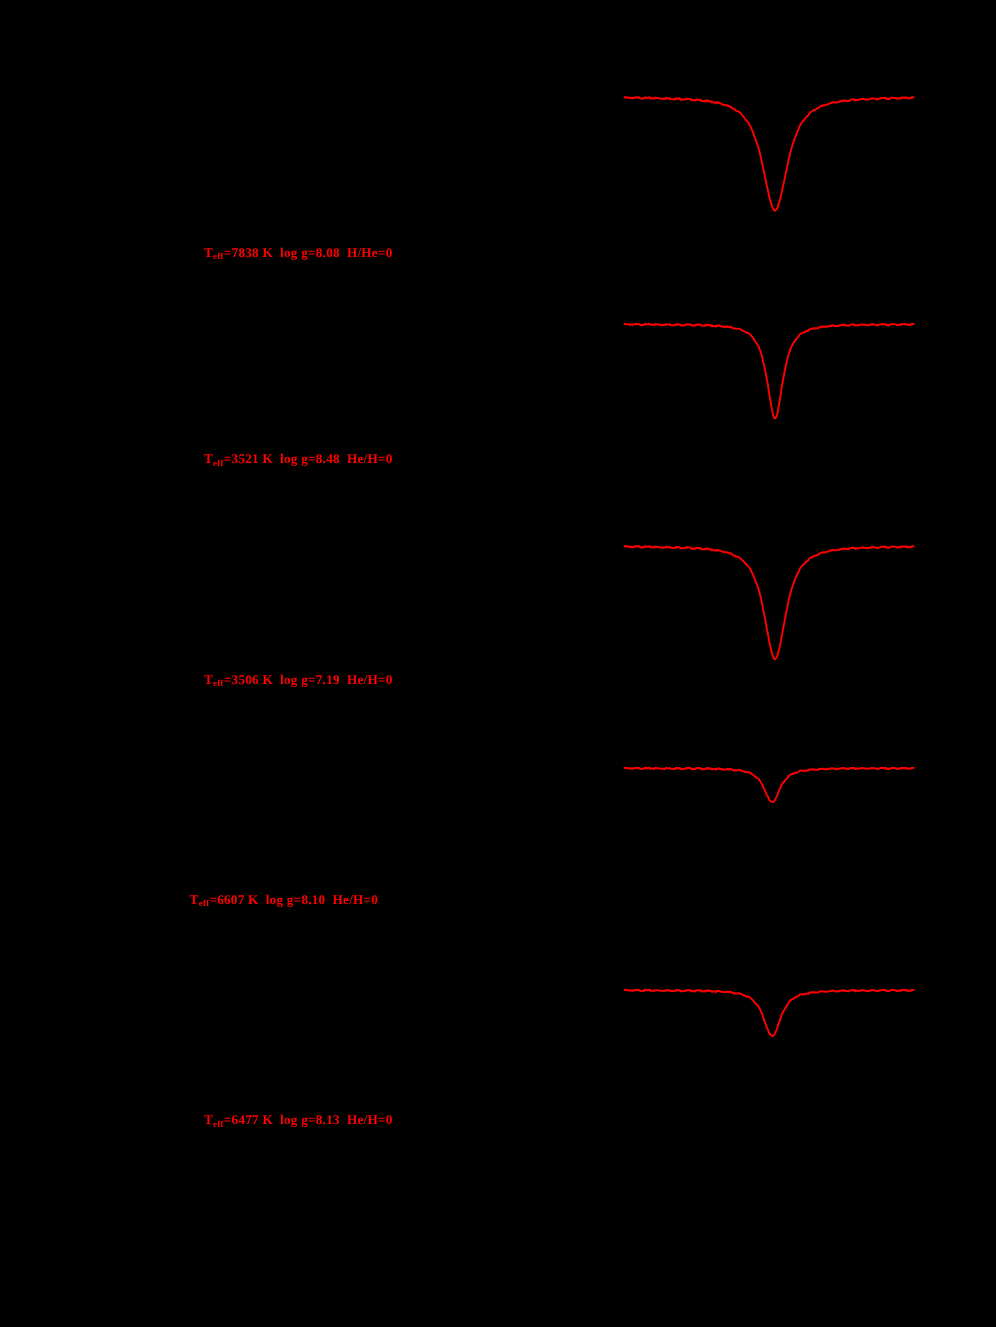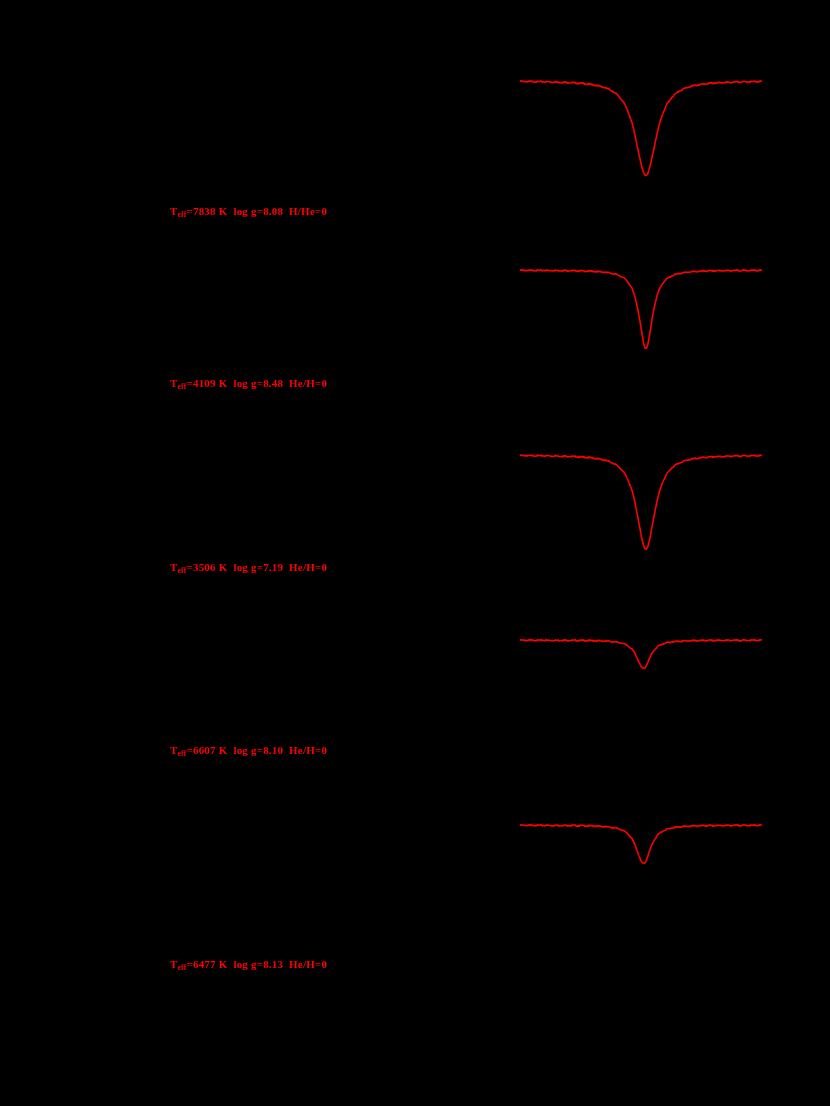--- a/index.html
+++ b/index.html
@@ -54,43 +54,43 @@
   <div class="label" style="left:170px; top:205px;">
     <span>T</span><sub>eff</sub><span>=7838 K</span>&nbsp;&nbsp;<span>log g=8.08</span>&nbsp;&nbsp;<span>H/He=0</span>
   </div>
 
   <div class="panel" style="top:250px; height:160px;">
     <svg class="spectrum-svg" width="830" height="160" viewBox="0 0 830 160">
       <path id="curve1" fill="none" stroke="#ff0000" stroke-width="1.6" d="M520.00 20.35 L520.58 19.83 L521.15 20.32 L521.73 20.04 L522.30 20.14 L522.88 20.10 L523.46 20.00 L524.03 20.27 L524.61 20.75 L525.19 20.63 L525.76 20.38 L526.34 20.47 L526.91 20.84 L527.49 20.38 L528.07 20.48 L528.64 20.13 L529.22 19.85 L529.80 20.13 L530.37 20.02 L530.95 20.20 L531.52 19.96 L532.10 20.07 L532.68 20.02 L533.25 20.72 L533.83 20.89 L534.40 20.78 L534.98 20.69 L535.56 20.97 L536.13 20.88 L536.71 20.74 L537.29 19.85 L537.86 20.00 L538.44 20.25 L539.01 20.18 L539.59 20.31 L540.17 20.10 L540.74 19.87 L541.32 19.91 L541.90 20.73 L542.47 20.57 L543.05 20.67 L543.62 20.48 L544.20 20.76 L544.78 20.89 L545.35 20.63 L545.93 20.00 L546.50 20.30 L547.08 20.17 L547.66 20.39 L548.23 20.41 L548.81 20.30 L549.39 20.41 L549.96 20.59 L550.54 20.74 L551.11 20.83 L551.69 20.57 L552.27 20.80 L552.84 20.94 L553.42 20.90 L554.00 20.98 L554.57 20.42 L555.15 20.47 L555.72 20.07 L556.30 20.52 L556.88 20.49 L557.45 20.50 L558.03 20.21 L558.60 20.98 L559.18 20.91 L559.76 20.94 L560.33 20.93 L560.91 20.85 L561.49 21.05 L562.06 21.14 L562.64 21.05 L563.21 20.26 L563.79 20.52 L564.37 20.22 L564.94 20.52 L565.52 20.60 L566.10 20.22 L566.67 20.40 L567.25 21.17 L567.82 21.07 L568.40 21.18 L568.98 21.03 L569.55 20.98 L570.13 21.06 L570.70 21.02 L571.28 20.75 L571.86 20.26 L572.43 20.65 L573.01 20.44 L573.59 20.33 L574.16 20.32 L574.74 20.35 L575.31 20.26 L575.89 21.28 L576.47 21.34 L577.04 21.11 L577.62 21.25 L578.20 20.88 L578.77 21.38 L579.35 21.35 L579.92 20.60 L580.50 20.39 L581.08 20.72 L581.65 20.60 L582.23 20.54 L582.80 20.43 L583.38 20.86 L583.96 20.63 L584.53 21.55 L585.11 21.58 L585.69 21.34 L586.26 21.38 L586.84 21.39 L587.41 21.16 L587.99 21.47 L588.57 20.59 L589.14 21.03 L589.72 20.77 L590.30 20.67 L590.87 21.19 L591.45 21.28 L592.02 20.89 L592.60 21.16 L593.18 21.81 L593.75 21.43 L594.33 21.84 L594.90 21.78 L595.48 21.60 L596.06 21.66 L596.63 22.12 L597.21 21.28 L597.79 21.18 L598.36 21.60 L598.94 21.27 L599.51 21.30 L600.09 21.70 L600.67 21.61 L601.24 22.04 L601.82 22.10 L602.40 22.10 L602.97 22.60 L603.55 22.29 L604.12 22.29 L604.70 22.30 L605.28 22.55 L605.85 22.13 L606.43 21.96 L607.00 22.54 L607.58 22.58 L608.16 22.31 L608.73 22.51 L609.31 22.39 L609.89 23.02 L610.46 23.37 L611.04 23.63 L611.61 23.70 L612.19 23.49 L612.77 23.82 L613.34 24.22 L613.92 24.11 L614.50 23.88 L615.07 23.88 L615.65 23.89 L616.22 24.05 L616.80 24.38 L617.38 24.48 L617.95 25.06 L618.53 25.45 L619.10 25.60 L619.68 25.89 L620.26 26.32 L620.83 26.53 L621.41 27.09 L621.99 27.30 L622.56 27.31 L623.14 27.47 L623.71 27.51 L624.29 28.22 L624.87 28.55 L625.44 28.97 L626.02 29.97 L626.60 30.49 L627.17 31.21 L627.75 31.98 L628.32 32.86 L628.90 33.82 L629.48 34.40 L630.05 35.56 L630.63 36.34 L631.20 37.13 L631.78 37.82 L632.36 39.31 L632.93 40.90 L633.51 42.15 L634.09 44.19 L634.66 45.84 L635.24 47.77 L635.81 50.73 L636.39 52.88 L636.97 55.52 L637.54 57.98 L638.12 61.07 L638.70 64.43 L639.27 67.41 L639.85 70.29 L640.42 74.21 L641.00 77.97 L641.58 81.66 L642.15 84.87 L642.73 88.23 L643.30 91.36 L643.88 94.12 L644.46 96.26 L645.03 98.12 L645.61 98.34 L646.19 98.56 L646.76 97.61 L647.34 96.20 L647.91 94.19 L648.49 90.70 L649.07 87.76 L649.64 84.36 L650.22 81.01 L650.80 77.10 L651.37 73.25 L651.95 69.90 L652.52 66.18 L653.10 63.62 L653.68 60.41 L654.25 57.69 L654.83 55.01 L655.40 52.35 L655.98 50.25 L656.56 48.02 L657.13 45.37 L657.71 43.71 L658.29 41.91 L658.86 40.38 L659.44 39.12 L660.01 38.06 L660.59 36.76 L661.17 36.26 L661.74 35.05 L662.32 34.03 L662.90 33.43 L663.47 32.63 L664.05 31.82 L664.62 31.42 L665.20 30.62 L665.78 29.84 L666.35 28.78 L666.93 28.31 L667.50 27.91 L668.08 27.78 L668.66 27.48 L669.23 27.04 L669.81 27.10 L670.39 27.12 L670.96 26.49 L671.54 26.00 L672.11 25.77 L672.69 25.77 L673.27 25.80 L673.84 25.45 L674.42 24.47 L675.00 24.27 L675.57 24.21 L676.15 24.13 L676.72 23.80 L677.30 23.79 L677.88 23.52 L678.45 23.96 L679.03 23.85 L679.60 23.52 L680.18 23.62 L680.76 23.61 L681.33 23.43 L681.91 23.47 L682.49 22.68 L683.06 22.63 L683.64 22.49 L684.21 22.12 L684.79 22.23 L685.37 22.27 L685.94 22.25 L686.52 22.10 L687.10 22.43 L687.67 22.46 L688.25 22.18 L688.82 22.22 L689.40 22.26 L689.98 22.35 L690.55 21.91 L691.13 21.84 L691.70 21.64 L692.28 21.26 L692.86 21.63 L693.43 21.50 L694.01 21.13 L694.59 21.33 L695.16 21.23 L695.74 21.69 L696.31 21.93 L696.89 21.83 L697.47 21.57 L698.04 21.42 L698.62 21.67 L699.20 21.54 L699.77 21.06 L700.35 21.07 L700.92 20.89 L701.50 20.68 L702.08 21.14 L702.65 21.10 L703.23 20.65 L703.80 20.61 L704.38 21.21 L704.96 21.13 L705.53 21.19 L706.11 21.42 L706.69 21.26 L707.26 21.39 L707.84 21.15 L708.41 20.57 L708.99 20.59 L709.57 20.48 L710.14 20.42 L710.72 20.69 L711.30 20.46 L711.87 20.39 L712.45 21.26 L713.02 20.88 L713.60 21.22 L714.18 20.84 L714.75 21.07 L715.33 20.87 L715.90 20.87 L716.48 20.94 L717.06 20.60 L717.63 20.28 L718.21 20.49 L718.79 20.44 L719.36 20.42 L719.94 20.61 L720.51 20.57 L721.09 20.90 L721.67 20.87 L722.24 21.00 L722.82 20.80 L723.40 21.02 L723.97 21.02 L724.55 20.97 L725.12 20.71 L725.70 20.21 L726.28 20.51 L726.85 20.40 L727.43 20.40 L728.00 20.12 L728.58 20.32 L729.16 20.53 L729.73 20.70 L730.31 21.07 L730.89 20.85 L731.46 21.06 L732.04 20.62 L732.61 20.69 L733.19 20.58 L733.77 20.33 L734.34 20.03 L734.92 20.19 L735.50 20.36 L736.07 20.01 L736.65 20.29 L737.22 20.28 L737.80 20.01 L738.38 20.81 L738.95 20.54 L739.53 21.05 L740.10 21.04 L740.68 20.89 L741.26 20.98 L741.83 20.59 L742.41 20.31 L742.99 19.92 L743.56 20.10 L744.14 20.00 L744.71 20.16 L745.29 20.34 L745.87 20.33 L746.44 20.33 L747.02 20.88 L747.60 20.91 L748.17 20.64 L748.75 20.70 L749.32 20.54 L749.90 20.58 L750.48 20.92 L751.05 20.01 L751.63 20.10 L752.20 20.07 L752.78 20.16 L753.36 20.08 L753.93 20.40 L754.51 19.97 L755.09 19.92 L755.66 20.73 L756.24 20.76 L756.81 20.86 L757.39 20.54 L757.97 20.47 L758.54 20.80 L759.12 20.60 L759.70 19.89 L760.27 19.95 L760.85 20.09 L761.42 20.02 L762.00 20.18"></path>
     </svg>
   </div>
   <div class="label" style="left:170px; top:377px;">
-    <span>T</span><sub>eff</sub><span>=4109 K</span>&nbsp;&nbsp;<span>log g=8.48</span>&nbsp;&nbsp;<span>He/H=0</span>
+    <span>T</span><sub>eff</sub><span>=3521 K</span>&nbsp;&nbsp;<span>log g=8.48</span>&nbsp;&nbsp;<span>He/H=0</span>
   </div>
 
   <div class="panel" style="top:435px; height:160px;">
     <svg class="spectrum-svg" width="830" height="160" viewBox="0 0 830 160">
       <path id="curve2" fill="none" stroke="#ff0000" stroke-width="1.6" d="M520.00 20.57 L520.58 20.05 L521.15 20.55 L521.73 20.27 L522.30 20.37 L522.88 20.33 L523.46 20.24 L524.03 20.51 L524.61 20.99 L525.19 20.87 L525.76 20.63 L526.34 20.72 L526.91 21.09 L527.49 20.63 L528.07 20.74 L528.64 20.39 L529.22 20.12 L529.80 20.40 L530.37 20.29 L530.95 20.48 L531.52 20.23 L532.10 20.36 L532.68 20.30 L533.25 21.01 L533.83 21.18 L534.40 21.08 L534.98 20.99 L535.56 21.28 L536.13 21.19 L536.71 21.05 L537.29 20.17 L537.86 20.32 L538.44 20.58 L539.01 20.51 L539.59 20.64 L540.17 20.44 L540.74 20.21 L541.32 20.25 L541.90 21.09 L542.47 20.92 L543.05 21.03 L543.62 20.85 L544.20 21.13 L544.78 21.27 L545.35 21.01 L545.93 20.39 L546.50 20.69 L547.08 20.57 L547.66 20.79 L548.23 20.82 L548.81 20.72 L549.39 20.83 L549.96 21.02 L550.54 21.17 L551.11 21.27 L551.69 21.01 L552.27 21.25 L552.84 21.40 L553.42 21.37 L554.00 21.46 L554.57 20.90 L555.15 20.96 L555.72 20.56 L556.30 21.03 L556.88 21.00 L557.45 21.02 L558.03 20.74 L558.60 21.52 L559.18 21.45 L559.76 21.50 L560.33 21.49 L560.91 21.43 L561.49 21.63 L562.06 21.73 L562.64 21.66 L563.21 20.87 L563.79 21.14 L564.37 20.85 L564.94 21.16 L565.52 21.26 L566.10 20.88 L566.67 21.08 L567.25 21.86 L567.82 21.77 L568.40 21.90 L568.98 21.76 L569.55 21.72 L570.13 21.81 L570.70 21.78 L571.28 21.53 L571.86 21.05 L572.43 21.46 L573.01 21.26 L573.59 21.17 L574.16 21.17 L574.74 21.22 L575.31 21.15 L575.89 22.19 L576.47 22.27 L577.04 22.05 L577.62 22.21 L578.20 21.86 L578.77 22.38 L579.35 22.36 L579.92 21.64 L580.50 21.45 L581.08 21.80 L581.65 21.71 L582.23 21.67 L582.80 21.58 L583.38 22.04 L583.96 21.83 L584.53 22.78 L585.11 22.83 L585.69 22.62 L586.26 22.69 L586.84 22.73 L587.41 22.53 L587.99 22.87 L588.57 22.02 L589.14 22.49 L589.72 22.27 L590.30 22.20 L590.87 22.76 L591.45 22.88 L592.02 22.53 L592.60 22.84 L593.18 23.54 L593.75 23.20 L594.33 23.65 L594.90 23.63 L595.48 23.50 L596.06 23.60 L596.63 24.12 L597.21 23.33 L597.79 23.28 L598.36 23.76 L598.94 23.48 L599.51 23.58 L600.09 24.04 L600.67 24.02 L601.24 24.51 L601.82 24.64 L602.40 24.71 L602.97 25.28 L603.55 25.06 L604.12 25.14 L604.70 25.23 L605.28 25.57 L605.85 25.23 L606.43 25.16 L607.00 25.84 L607.58 25.99 L608.16 25.82 L608.73 26.13 L609.31 26.13 L609.89 26.88 L610.46 27.35 L611.04 27.75 L611.61 27.95 L612.19 27.89 L612.77 28.37 L613.34 28.93 L613.92 28.99 L614.50 28.93 L615.07 29.11 L615.65 29.31 L616.22 29.68 L616.80 30.21 L617.38 30.53 L617.95 31.34 L618.53 31.97 L619.10 32.38 L619.68 32.93 L620.26 33.65 L620.83 34.15 L621.41 35.02 L621.99 35.55 L622.56 35.91 L623.14 36.43 L623.71 36.84 L624.29 37.96 L624.87 38.70 L625.44 39.55 L626.02 41.01 L626.60 42.02 L627.17 43.24 L627.75 44.54 L628.32 45.96 L628.90 47.50 L629.48 48.67 L630.05 50.46 L630.63 51.88 L631.20 53.32 L631.78 54.67 L632.36 56.84 L632.93 59.11 L633.51 61.05 L634.09 63.76 L634.66 66.06 L635.24 68.60 L635.81 72.13 L636.39 74.78 L636.97 77.83 L637.54 80.61 L638.12 83.88 L638.70 87.28 L639.27 90.15 L639.85 92.74 L640.42 96.20 L641.00 99.34 L641.58 102.27 L642.15 104.60 L642.73 107.03 L643.30 109.24 L643.88 111.17 L644.46 112.62 L645.03 113.99 L645.61 113.98 L646.19 114.22 L646.76 113.56 L647.34 112.68 L647.91 111.39 L648.49 108.77 L649.07 106.75 L649.64 104.27 L650.22 101.78 L650.80 98.61 L651.37 95.35 L651.95 92.43 L652.52 88.96 L653.10 86.48 L653.68 83.19 L654.25 80.26 L654.83 77.25 L655.40 74.16 L655.98 71.54 L656.56 68.73 L657.13 65.46 L657.71 63.14 L658.29 60.67 L658.86 58.46 L659.44 56.51 L660.01 54.78 L660.59 52.81 L661.17 51.66 L661.74 49.82 L662.32 48.19 L662.90 46.99 L663.47 45.63 L664.05 44.27 L664.62 43.34 L665.20 42.05 L665.78 40.79 L666.35 39.27 L666.93 38.37 L667.50 37.56 L668.08 37.04 L668.66 36.37 L669.23 35.56 L669.81 35.29 L670.39 34.98 L670.96 34.05 L671.54 33.27 L672.11 32.76 L672.69 32.49 L673.27 32.27 L673.84 31.68 L674.42 30.48 L675.00 30.06 L675.57 29.80 L676.15 29.51 L676.72 29.00 L677.30 28.81 L677.88 28.36 L678.45 28.63 L679.03 28.37 L679.60 27.89 L680.18 27.85 L680.76 27.70 L681.33 27.39 L681.91 27.31 L682.49 26.39 L683.06 26.23 L683.64 25.98 L684.21 25.50 L684.79 25.51 L685.37 25.45 L685.94 25.34 L686.52 25.10 L687.10 25.34 L687.67 25.29 L688.25 24.93 L688.82 24.89 L689.40 24.85 L689.98 24.87 L690.55 24.37 L691.13 24.23 L691.70 23.97 L692.28 23.53 L692.86 23.83 L693.43 23.65 L694.01 23.22 L694.59 23.38 L695.16 23.22 L695.74 23.63 L696.31 23.82 L696.89 23.67 L697.47 23.37 L698.04 23.18 L698.62 23.39 L699.20 23.22 L699.77 22.70 L700.35 22.66 L700.92 22.45 L701.50 22.20 L702.08 22.63 L702.65 22.55 L703.23 22.08 L703.80 22.00 L704.38 22.57 L704.96 22.46 L705.53 22.49 L706.11 22.69 L706.69 22.50 L707.26 22.62 L707.84 22.35 L708.41 21.74 L708.99 21.73 L709.57 21.60 L710.14 21.52 L710.72 21.77 L711.30 21.52 L711.87 21.42 L712.45 22.27 L713.02 21.88 L713.60 22.20 L714.18 21.80 L714.75 22.01 L715.33 21.79 L715.90 21.77 L716.48 21.83 L717.06 21.47 L717.63 21.13 L718.21 21.33 L718.79 21.26 L719.36 21.22 L719.94 21.40 L720.51 21.35 L721.09 21.66 L721.67 21.62 L722.24 21.74 L722.82 21.52 L723.40 21.73 L723.97 21.72 L724.55 21.66 L725.12 21.38 L725.70 20.88 L726.28 21.17 L726.85 21.05 L727.43 21.03 L728.00 20.75 L728.58 20.93 L729.16 21.13 L729.73 21.29 L730.31 21.66 L730.89 21.43 L731.46 21.62 L732.04 21.17 L732.61 21.24 L733.19 21.12 L733.77 20.86 L734.34 20.55 L734.92 20.70 L735.50 20.86 L736.07 20.50 L736.65 20.77 L737.22 20.76 L737.80 20.48 L738.38 21.27 L738.95 21.00 L739.53 21.50 L740.10 21.49 L740.68 21.33 L741.26 21.42 L741.83 21.01 L742.41 20.73 L742.99 20.33 L743.56 20.51 L744.14 20.40 L744.71 20.56 L745.29 20.73 L745.87 20.71 L746.44 20.71 L747.02 21.25 L747.60 21.28 L748.17 21.00 L748.75 21.06 L749.32 20.89 L749.90 20.93 L750.48 21.27 L751.05 20.35 L751.63 20.43 L752.20 20.41 L752.78 20.48 L753.36 20.40 L753.93 20.72 L754.51 20.29 L755.09 20.23 L755.66 21.03 L756.24 21.07 L756.81 21.15 L757.39 20.83 L757.97 20.76 L758.54 21.08 L759.12 20.88 L759.70 20.17 L760.27 20.23 L760.85 20.36 L761.42 20.29 L762.00 20.44"></path>
     </svg>
   </div>
   <div class="label" style="left:170px; top:561px;">
     <span>T</span><sub>eff</sub><span>=3506 K</span>&nbsp;&nbsp;<span>log g=7.19</span>&nbsp;&nbsp;<span>He/H=0</span>
   </div>
 
   <div class="panel" style="top:620px; height:160px;">
     <svg class="spectrum-svg" width="830" height="160" viewBox="0 0 830 160">
       <path id="curve3" fill="none" stroke="#ff0000" stroke-width="1.6" d="M520.00 20.27 L520.58 19.75 L521.15 20.24 L521.73 19.96 L522.30 20.06 L522.88 20.02 L523.46 19.92 L524.03 20.18 L524.61 20.66 L525.19 20.54 L525.76 20.30 L526.34 20.38 L526.91 20.75 L527.49 20.28 L528.07 20.39 L528.64 20.03 L529.22 19.76 L529.80 20.04 L530.37 19.92 L530.95 20.10 L531.52 19.85 L532.10 19.97 L532.68 19.91 L533.25 20.62 L533.83 20.78 L534.40 20.67 L534.98 20.58 L535.56 20.86 L536.13 20.77 L536.71 20.62 L537.29 19.74 L537.86 19.89 L538.44 20.14 L539.01 20.06 L539.59 20.19 L540.17 19.97 L540.74 19.75 L541.32 19.78 L541.90 20.61 L542.47 20.44 L543.05 20.54 L543.62 20.35 L544.20 20.62 L544.78 20.76 L545.35 20.49 L545.93 19.86 L546.50 20.15 L547.08 20.02 L547.66 20.24 L548.23 20.25 L548.81 20.15 L549.39 20.26 L549.96 20.43 L550.54 20.58 L551.11 20.67 L551.69 20.40 L552.27 20.63 L552.84 20.77 L553.42 20.73 L554.00 20.80 L554.57 20.24 L555.15 20.29 L555.72 19.88 L556.30 20.33 L556.88 20.30 L557.45 20.30 L558.03 20.01 L558.60 20.78 L559.18 20.70 L559.76 20.74 L560.33 20.72 L560.91 20.64 L561.49 20.83 L562.06 20.92 L562.64 20.83 L563.21 20.03 L563.79 20.29 L564.37 19.98 L564.94 20.28 L565.52 20.36 L566.10 19.97 L566.67 20.14 L567.25 20.91 L567.82 20.81 L568.40 20.91 L568.98 20.76 L569.55 20.70 L570.13 20.77 L570.70 20.73 L571.28 20.46 L571.86 19.96 L572.43 20.34 L573.01 20.13 L573.59 20.01 L574.16 19.99 L574.74 20.01 L575.31 19.92 L575.89 20.94 L576.47 20.99 L577.04 20.75 L577.62 20.88 L578.20 20.51 L578.77 21.00 L579.35 20.96 L579.92 20.20 L580.50 19.99 L581.08 20.30 L581.65 20.18 L582.23 20.11 L582.80 19.98 L583.38 20.41 L583.96 20.17 L584.53 21.08 L585.11 21.10 L585.69 20.84 L586.26 20.87 L586.84 20.88 L587.41 20.63 L587.99 20.93 L588.57 20.03 L589.14 20.46 L589.72 20.19 L590.30 20.08 L590.87 20.58 L591.45 20.65 L592.02 20.25 L592.60 20.50 L593.18 21.14 L593.75 20.74 L594.33 21.13 L594.90 21.05 L595.48 20.85 L596.06 20.89 L596.63 21.33 L597.21 20.47 L597.79 20.34 L598.36 20.74 L598.94 20.38 L599.51 20.39 L600.09 20.77 L600.67 20.65 L601.24 21.05 L601.82 21.08 L602.40 21.05 L602.97 21.52 L603.55 21.18 L604.12 21.14 L604.70 21.12 L605.28 21.33 L605.85 20.86 L606.43 20.65 L607.00 21.19 L607.58 21.19 L608.16 20.87 L608.73 21.02 L609.31 20.85 L609.89 21.43 L610.46 21.72 L611.04 21.92 L611.61 21.93 L612.19 21.65 L612.77 21.92 L613.34 22.24 L613.92 22.06 L614.50 21.75 L615.07 21.67 L615.65 21.59 L616.22 21.66 L616.80 21.88 L617.38 21.88 L617.95 22.35 L618.53 22.62 L619.10 22.65 L619.68 22.81 L620.26 23.11 L620.83 23.17 L621.41 23.57 L621.99 23.61 L622.56 23.45 L623.14 23.42 L623.71 23.26 L624.29 23.75 L624.87 23.85 L625.44 24.02 L626.02 24.76 L626.60 25.00 L627.17 25.42 L627.75 25.86 L628.32 26.38 L628.90 26.96 L629.48 27.13 L630.05 27.86 L630.63 28.16 L631.20 28.43 L631.78 28.55 L632.36 29.42 L632.93 30.34 L633.51 30.86 L634.09 32.09 L634.66 32.86 L635.24 33.81 L635.81 35.69 L636.39 36.66 L636.97 37.97 L637.54 38.96 L638.12 40.41 L638.70 41.96 L639.27 42.94 L639.85 43.60 L640.42 45.11 L641.00 46.26 L641.58 47.19 L642.15 47.53 L642.73 47.98 L643.30 48.28 L643.88 48.41 L644.46 48.20 L645.03 48.11 L645.61 46.87 L646.19 46.15 L646.76 44.86 L647.34 43.68 L647.91 42.48 L648.49 40.32 L649.07 39.14 L649.64 37.83 L650.22 36.83 L650.80 35.40 L651.37 34.09 L651.95 33.29 L652.52 32.07 L653.10 31.90 L653.68 30.98 L654.25 30.40 L654.83 29.74 L655.40 28.95 L655.98 28.57 L656.56 27.93 L657.13 26.74 L657.71 26.42 L658.29 25.85 L658.86 25.45 L659.44 25.22 L660.01 25.11 L660.59 24.67 L661.17 24.97 L661.74 24.49 L662.32 24.14 L662.90 24.15 L663.47 23.93 L664.05 23.64 L664.62 23.71 L665.20 23.36 L665.78 22.99 L666.35 22.31 L666.93 22.20 L667.50 22.13 L668.08 22.31 L668.66 22.29 L669.23 22.11 L669.81 22.42 L670.39 22.67 L670.96 22.26 L671.54 21.97 L672.11 21.93 L672.69 22.10 L673.27 22.30 L673.84 22.11 L674.42 21.27 L675.00 21.21 L675.57 21.29 L676.15 21.32 L676.72 21.12 L677.30 21.21 L677.88 21.04 L678.45 21.58 L679.03 21.57 L679.60 21.32 L680.18 21.50 L680.76 21.57 L681.33 21.47 L681.91 21.59 L682.49 20.86 L683.06 20.88 L683.64 20.80 L684.21 20.48 L684.79 20.65 L685.37 20.74 L685.94 20.78 L686.52 20.68 L687.10 21.05 L687.67 21.12 L688.25 20.89 L688.82 20.97 L689.40 21.04 L689.98 21.17 L690.55 20.77 L691.13 20.73 L691.70 20.57 L692.28 20.22 L692.86 20.62 L693.43 20.52 L694.01 20.17 L694.59 20.41 L695.16 20.33 L695.74 20.81 L696.31 21.07 L696.89 21.00 L697.47 20.77 L698.04 20.64 L698.62 20.91 L699.20 20.80 L699.77 20.34 L700.35 20.36 L700.92 20.20 L701.50 20.01 L702.08 20.49 L702.65 20.46 L703.23 20.03 L703.80 20.00 L704.38 20.62 L704.96 20.55 L705.53 20.63 L706.11 20.87 L706.69 20.72 L707.26 20.87 L707.84 20.64 L708.41 20.06 L708.99 20.10 L709.57 20.00 L710.14 19.95 L710.72 20.23 L711.30 20.01 L711.87 19.95 L712.45 20.83 L713.02 20.46 L713.60 20.81 L714.18 20.44 L714.75 20.67 L715.33 20.48 L715.90 20.49 L716.48 20.57 L717.06 20.23 L717.63 19.92 L718.21 20.14 L718.79 20.10 L719.36 20.08 L719.94 20.28 L720.51 20.25 L721.09 20.58 L721.67 20.56 L722.24 20.70 L722.82 20.50 L723.40 20.73 L723.97 20.74 L724.55 20.69 L725.12 20.43 L725.70 19.94 L726.28 20.25 L726.85 20.14 L727.43 20.14 L728.00 19.87 L728.58 20.07 L729.16 20.29 L729.73 20.46 L730.31 20.84 L730.89 20.62 L731.46 20.83 L732.04 20.40 L732.61 20.47 L733.19 20.37 L733.77 20.12 L734.34 19.82 L734.92 19.98 L735.50 20.16 L736.07 19.81 L736.65 20.09 L737.22 20.09 L737.80 19.82 L738.38 20.62 L738.95 20.36 L739.53 20.87 L740.10 20.86 L740.68 20.72 L741.26 20.81 L741.83 20.42 L742.41 20.15 L742.99 19.75 L743.56 19.94 L744.14 19.84 L744.71 20.00 L745.29 20.18 L745.87 20.17 L746.44 20.18 L747.02 20.73 L747.60 20.76 L748.17 20.50 L748.75 20.56 L749.32 20.40 L749.90 20.44 L750.48 20.79 L751.05 19.88 L751.63 19.97 L752.20 19.94 L752.78 20.03 L753.36 19.95 L753.93 20.27 L754.51 19.85 L755.09 19.80 L755.66 20.61 L756.24 20.64 L756.81 20.74 L757.39 20.42 L757.97 20.36 L758.54 20.69 L759.12 20.49 L759.70 19.78 L760.27 19.85 L760.85 19.98 L761.42 19.91 L762.00 20.07"></path>
     </svg>
   </div>
-  <div class="label" style="left:170px; top:744px;">
+  <div class="label" style="left:158px; top:744px;">
     <span>T</span><sub>eff</sub><span>=6607 K</span>&nbsp;&nbsp;<span>log g=8.10</span>&nbsp;&nbsp;<span>He/H=0</span>
   </div>
 
   <div class="panel" style="top:805px; height:160px;">
     <svg class="spectrum-svg" width="830" height="160" viewBox="0 0 830 160">
       <path id="curve4" fill="none" stroke="#ff0000" stroke-width="1.6" d="M520.00 20.31 L520.58 19.78 L521.15 20.27 L521.73 19.99 L522.30 20.10 L522.88 20.05 L523.46 19.96 L524.03 20.22 L524.61 20.69 L525.19 20.58 L525.76 20.33 L526.34 20.42 L526.91 20.78 L527.49 20.32 L528.07 20.43 L528.64 20.07 L529.22 19.80 L529.80 20.08 L530.37 19.96 L530.95 20.14 L531.52 19.90 L532.10 20.01 L532.68 19.96 L533.25 20.66 L533.83 20.83 L534.40 20.72 L534.98 20.62 L535.56 20.91 L536.13 20.82 L536.71 20.67 L537.29 19.78 L537.86 19.94 L538.44 20.19 L539.01 20.11 L539.59 20.24 L540.17 20.03 L540.74 19.80 L541.32 19.83 L541.90 20.66 L542.47 20.49 L543.05 20.59 L543.62 20.40 L544.20 20.68 L544.78 20.81 L545.35 20.54 L545.93 19.92 L546.50 20.21 L547.08 20.09 L547.66 20.30 L548.23 20.32 L548.81 20.21 L549.39 20.32 L549.96 20.50 L550.54 20.65 L551.11 20.73 L551.69 20.47 L552.27 20.70 L552.84 20.84 L553.42 20.80 L554.00 20.88 L554.57 20.32 L555.15 20.37 L555.72 19.96 L556.30 20.41 L556.88 20.38 L557.45 20.39 L558.03 20.09 L558.60 20.87 L559.18 20.79 L559.76 20.83 L560.33 20.81 L560.91 20.73 L561.49 20.93 L562.06 21.01 L562.64 20.92 L563.21 20.13 L563.79 20.39 L564.37 20.08 L564.94 20.38 L565.52 20.46 L566.10 20.08 L566.67 20.25 L567.25 21.02 L567.82 20.92 L568.40 21.03 L568.98 20.87 L569.55 20.82 L570.13 20.89 L570.70 20.85 L571.28 20.58 L571.86 20.09 L572.43 20.47 L573.01 20.26 L573.59 20.15 L574.16 20.13 L574.74 20.16 L575.31 20.06 L575.89 21.08 L576.47 21.14 L577.04 20.90 L577.62 21.04 L578.20 20.67 L578.77 21.16 L579.35 21.12 L579.92 20.38 L580.50 20.16 L581.08 20.48 L581.65 20.36 L582.23 20.29 L582.80 20.17 L583.38 20.60 L583.96 20.37 L584.53 21.29 L585.11 21.31 L585.69 21.06 L586.26 21.09 L586.84 21.10 L587.41 20.86 L587.99 21.17 L588.57 20.28 L589.14 20.71 L589.72 20.44 L590.30 20.34 L590.87 20.85 L591.45 20.93 L592.02 20.53 L592.60 20.79 L593.18 21.43 L593.75 21.04 L594.33 21.44 L594.90 21.37 L595.48 21.18 L596.06 21.22 L596.63 21.68 L597.21 20.83 L597.79 20.71 L598.36 21.12 L598.94 20.77 L599.51 20.80 L600.09 21.18 L600.67 21.08 L601.24 21.49 L601.82 21.53 L602.40 21.52 L602.97 22.00 L603.55 21.68 L604.12 21.66 L604.70 21.65 L605.28 21.88 L605.85 21.43 L606.43 21.24 L607.00 21.80 L607.58 21.82 L608.16 21.53 L608.73 21.70 L609.31 21.55 L609.89 22.16 L610.46 22.47 L611.04 22.71 L611.61 22.74 L612.19 22.50 L612.77 22.80 L613.34 23.16 L613.92 23.01 L614.50 22.74 L615.07 22.70 L615.65 22.67 L616.22 22.78 L616.80 23.06 L617.38 23.11 L617.95 23.63 L618.53 23.96 L619.10 24.06 L619.68 24.28 L620.26 24.65 L620.83 24.78 L621.41 25.27 L621.99 25.39 L622.56 25.32 L623.14 25.39 L623.71 25.33 L624.29 25.94 L624.87 26.16 L625.44 26.46 L626.02 27.33 L626.60 27.72 L627.17 28.29 L627.75 28.90 L628.32 29.61 L628.90 30.38 L629.48 30.76 L630.05 31.70 L630.63 32.24 L631.20 32.76 L631.78 33.15 L632.36 34.30 L632.93 35.52 L633.51 36.36 L634.09 37.92 L634.66 39.03 L635.24 40.33 L635.81 42.58 L636.39 43.90 L636.97 45.58 L637.54 46.93 L638.12 48.72 L638.70 50.59 L639.27 51.86 L639.85 52.78 L640.42 54.51 L641.00 55.85 L641.58 56.93 L642.15 57.37 L642.73 57.89 L643.30 58.22 L643.88 58.34 L644.46 58.08 L645.03 57.90 L645.61 56.53 L646.19 55.64 L646.76 54.13 L647.34 52.71 L647.91 51.23 L648.49 48.76 L649.07 47.24 L649.64 45.59 L650.22 44.22 L650.80 42.43 L651.37 40.76 L651.95 39.60 L652.52 38.03 L653.10 37.53 L653.68 36.28 L654.25 35.41 L654.83 34.45 L655.40 33.38 L655.98 32.75 L656.56 31.87 L657.13 30.45 L657.71 29.92 L658.29 29.15 L658.86 28.56 L659.44 28.16 L660.01 27.89 L660.59 27.30 L661.17 27.46 L661.74 26.85 L662.32 26.38 L662.90 26.27 L663.47 25.94 L664.05 25.55 L664.62 25.53 L665.20 25.10 L665.78 24.64 L666.35 23.89 L666.93 23.70 L667.50 23.56 L668.08 23.67 L668.66 23.60 L669.23 23.36 L669.81 23.62 L670.39 23.81 L670.96 23.36 L671.54 23.02 L672.11 22.94 L672.69 23.07 L673.27 23.23 L673.84 23.00 L674.42 22.13 L675.00 22.04 L675.57 22.08 L676.15 22.09 L676.72 21.85 L677.30 21.93 L677.88 21.73 L678.45 22.24 L679.03 22.21 L679.60 21.94 L680.18 22.10 L680.76 22.15 L681.33 22.03 L681.91 22.13 L682.49 21.38 L683.06 21.38 L683.64 21.29 L684.21 20.96 L684.79 21.11 L685.37 21.19 L685.94 21.21 L686.52 21.10 L687.10 21.45 L687.67 21.52 L688.25 21.27 L688.82 21.34 L689.40 21.41 L689.98 21.52 L690.55 21.11 L691.13 21.06 L691.70 20.89 L692.28 20.54 L692.86 20.92 L693.43 20.82 L694.01 20.47 L694.59 20.69 L695.16 20.61 L695.74 21.08 L696.31 21.34 L696.89 21.26 L697.47 21.02 L698.04 20.88 L698.62 21.15 L699.20 21.03 L699.77 20.57 L700.35 20.58 L700.92 20.42 L701.50 20.22 L702.08 20.70 L702.65 20.66 L703.23 20.23 L703.80 20.19 L704.38 20.81 L704.96 20.74 L705.53 20.81 L706.11 21.04 L706.69 20.89 L707.26 21.04 L707.84 20.81 L708.41 20.22 L708.99 20.26 L709.57 20.15 L710.14 20.10 L710.72 20.38 L711.30 20.16 L711.87 20.09 L712.45 20.97 L713.02 20.60 L713.60 20.95 L714.18 20.57 L714.75 20.80 L715.33 20.61 L715.90 20.62 L716.48 20.69 L717.06 20.35 L717.63 20.04 L718.21 20.26 L718.79 20.21 L719.36 20.19 L719.94 20.39 L720.51 20.36 L721.09 20.69 L721.67 20.67 L722.24 20.80 L722.82 20.60 L723.40 20.83 L723.97 20.83 L724.55 20.78 L725.12 20.52 L725.70 20.03 L726.28 20.34 L726.85 20.23 L727.43 20.23 L728.00 19.96 L728.58 20.15 L729.16 20.37 L729.73 20.54 L730.31 20.92 L730.89 20.70 L731.46 20.91 L732.04 20.47 L732.61 20.55 L733.19 20.44 L733.77 20.19 L734.34 19.89 L734.92 20.05 L735.50 20.22 L736.07 19.87 L736.65 20.16 L737.22 20.16 L737.80 19.88 L738.38 20.68 L738.95 20.42 L739.53 20.93 L740.10 20.92 L740.68 20.78 L741.26 20.87 L741.83 20.47 L742.41 20.20 L742.99 19.81 L743.56 19.99 L744.14 19.89 L744.71 20.06 L745.29 20.24 L745.87 20.23 L746.44 20.24 L747.02 20.78 L747.60 20.81 L748.17 20.55 L748.75 20.61 L749.32 20.45 L749.90 20.49 L750.48 20.84 L751.05 19.93 L751.63 20.01 L752.20 19.99 L752.78 20.07 L753.36 20.00 L753.93 20.32 L754.51 19.89 L755.09 19.84 L755.66 20.65 L756.24 20.69 L756.81 20.78 L757.39 20.46 L757.97 20.40 L758.54 20.72 L759.12 20.53 L759.70 19.82 L760.27 19.89 L760.85 20.02 L761.42 19.95 L762.00 20.11"></path>
     </svg>
   </div>
-  <div class="label" style="left:170px; top:928px;margin-top:30px;">
+  <div class="label" style="left:170px; top:928px;">
     <span>T</span><sub>eff</sub><span>=6477 K</span>&nbsp;&nbsp;<span>log g=8.13</span>&nbsp;&nbsp;<span>He/H=0</span>
   </div>
 
 </div>
 
 </body></html>

